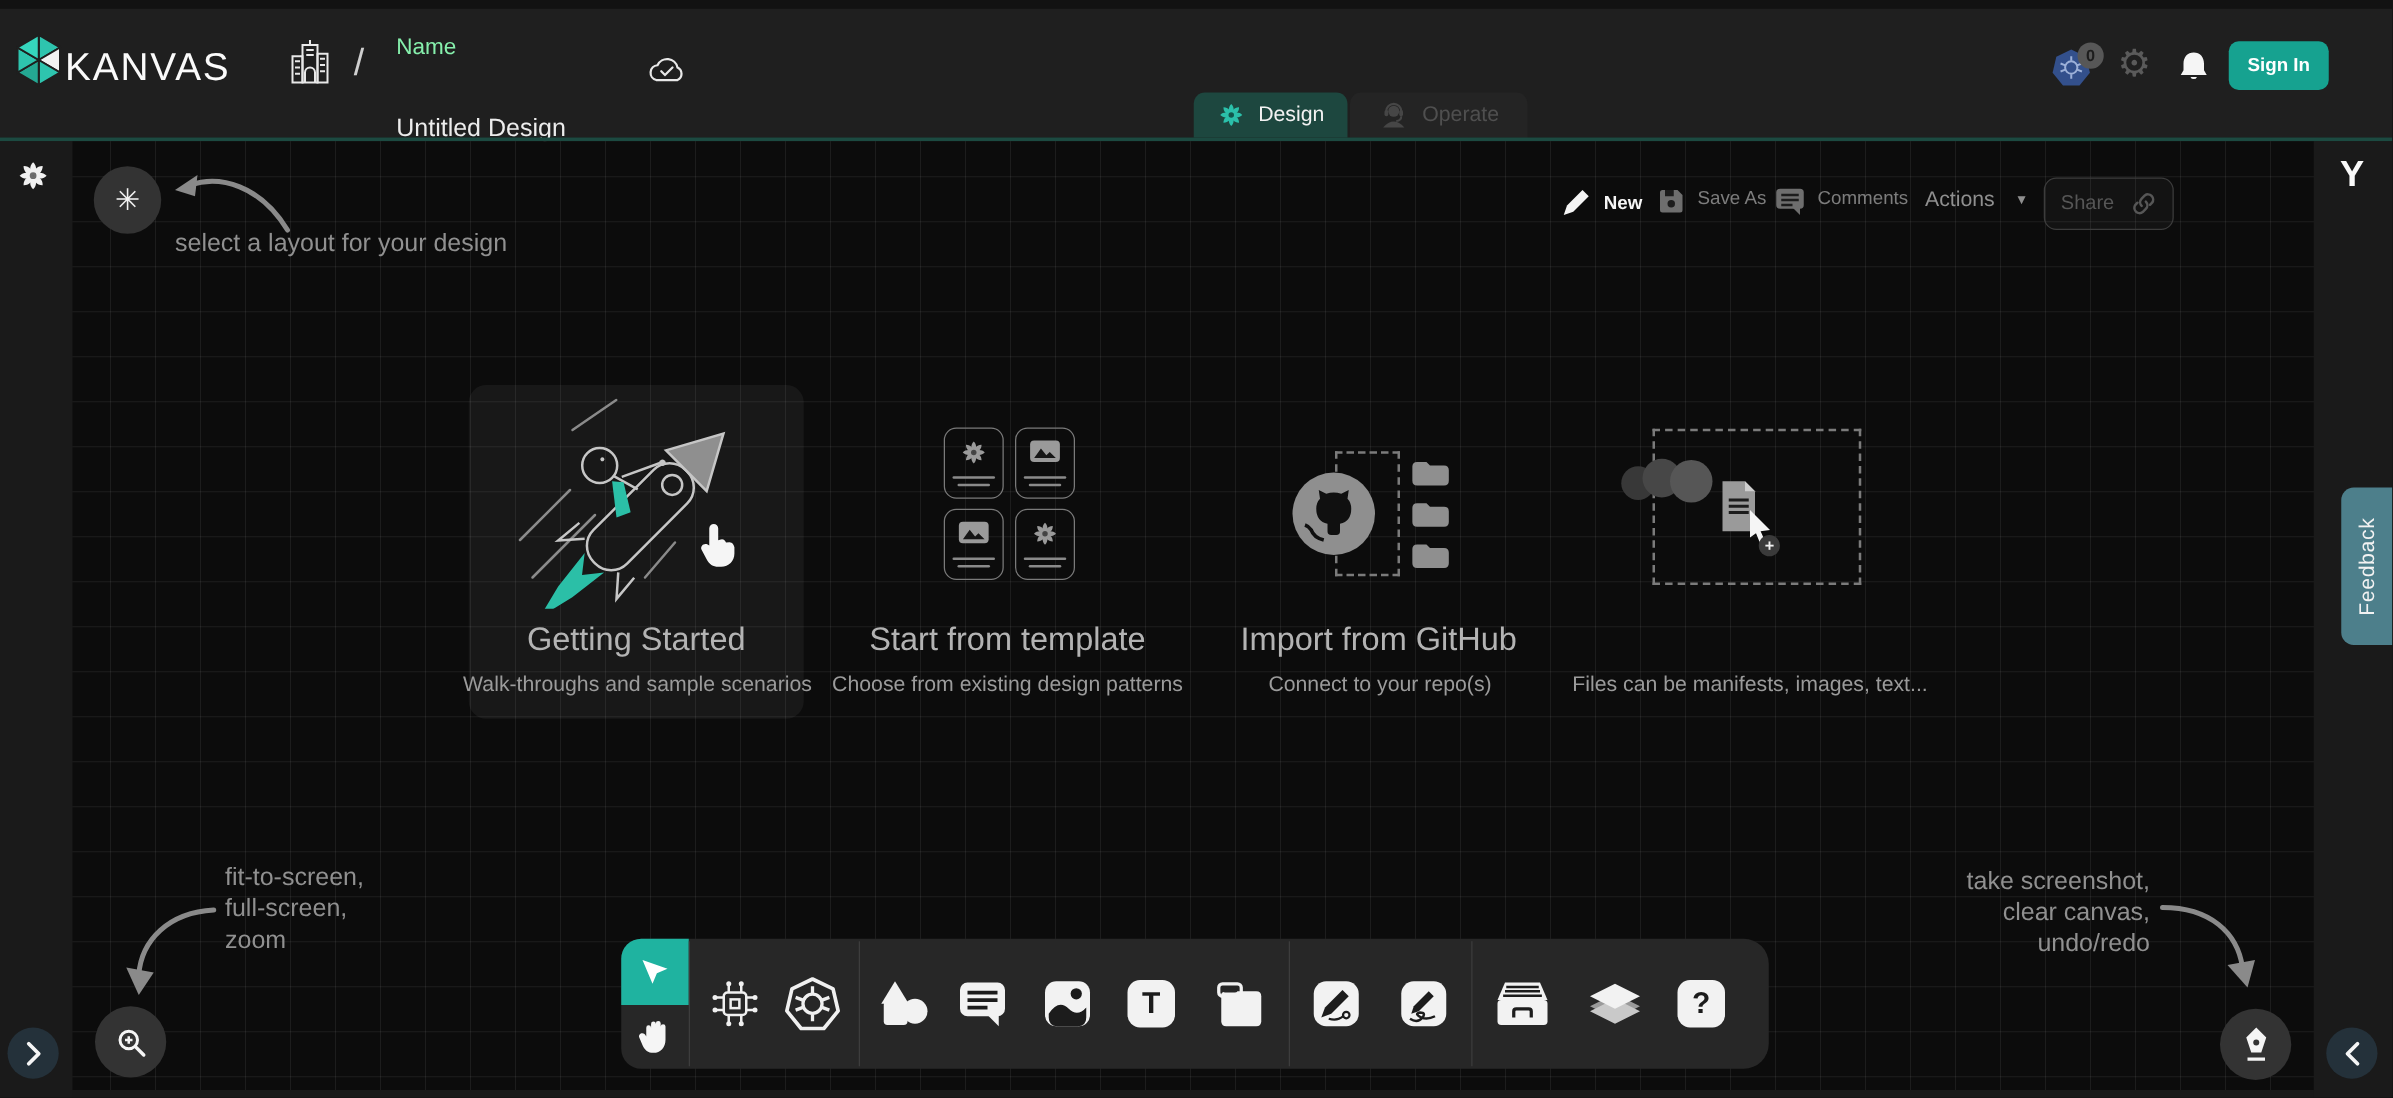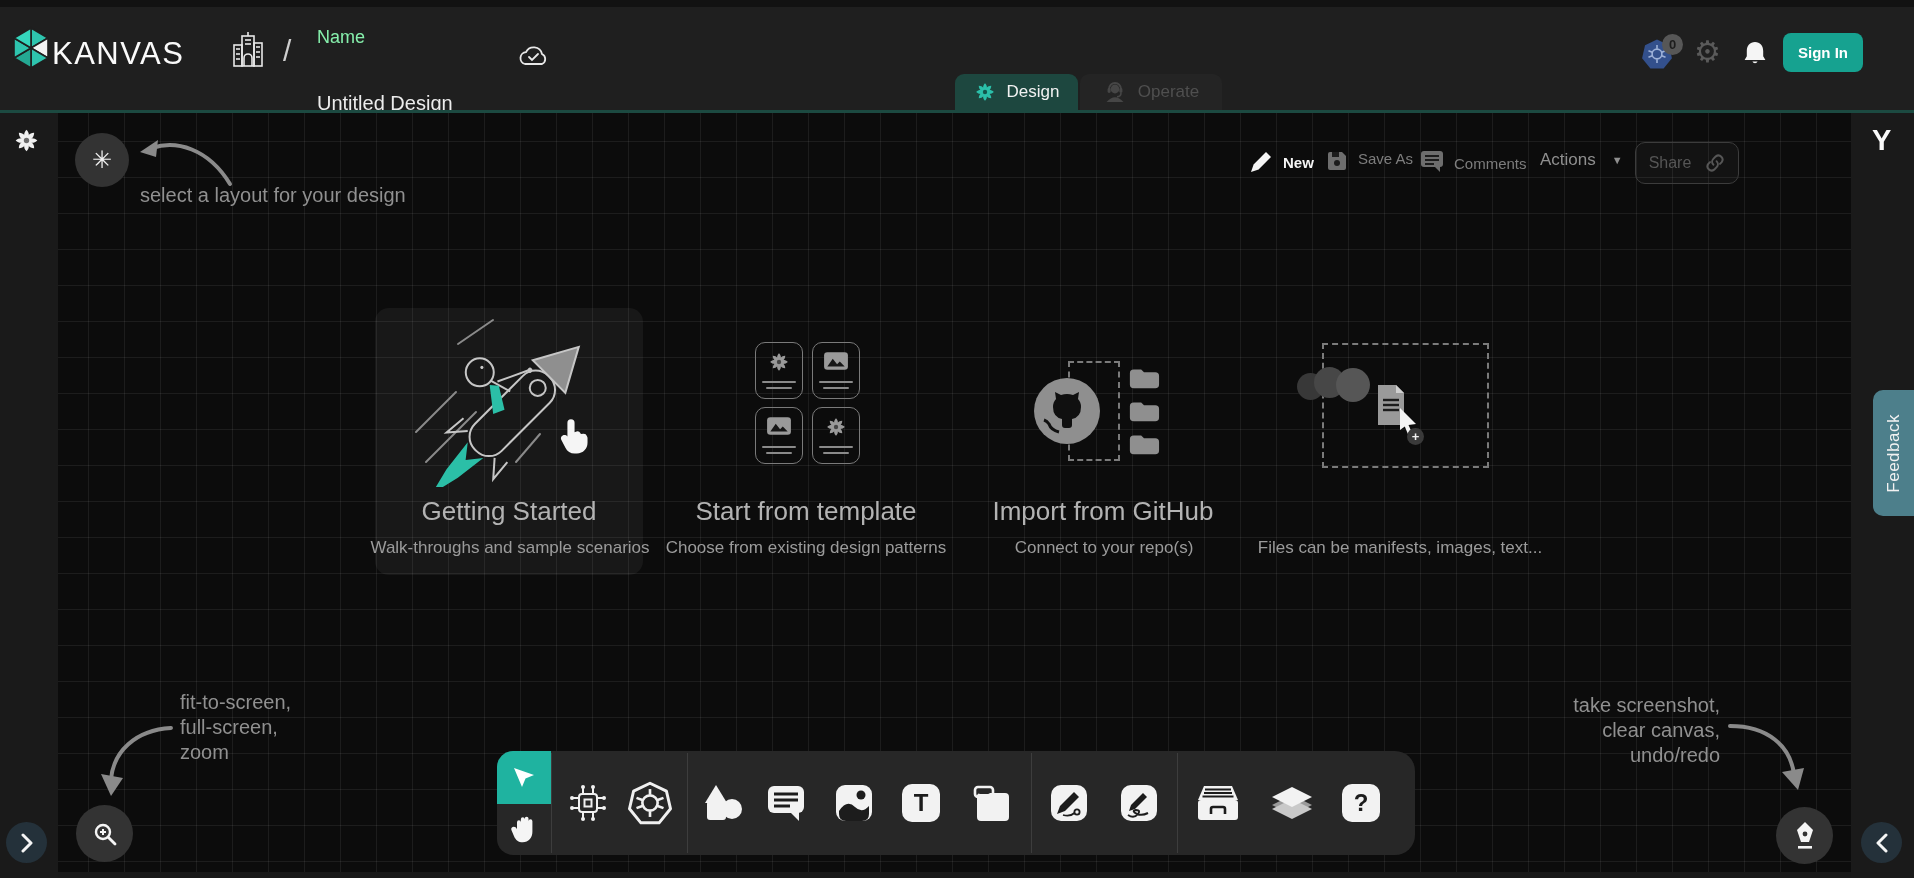--- a/index.html
+++ b/index.html
@@ -313,21 +313,21 @@
     <span class="ct-label" style="color:#f5f5f5;font-weight:bold">New</span>
   </div>
   <div class="abs" style="left:1326px;top:150px;display:flex;align-items:flex-start;gap:10px;cursor:pointer">
     <svg width="22" height="22" viewBox="0 0 22 22">
       <path d="M2 4 q0-2 2-2 h12 l4 4 v12 q0 2-2 2 H4 q-2 0-2-2 z" fill="#6e6e6e"></path>
       <circle cx="11" cy="13" r="3" fill="#1c1c1c"></circle>
       <rect x="6" y="2" width="7" height="5" fill="#1c1c1c"></rect>
     </svg>
     <span class="ct-label" style="color:#7d7d7d">Save As</span>
   </div>
-  <div class="abs" style="left:1420px;top:150px;display:flex;align-items:flex-end;gap:10px;cursor:pointer">
+  <div class="abs" style="left:1420px;top:150px;display:flex;align-items:flex-start;gap:10px;cursor:pointer">
     <svg width="24" height="22" viewBox="0 0 24 22">
       <rect x="1" y="1" width="22" height="16" rx="3" fill="#6e6e6e"></rect>
       <polygon points="14,16 20,22 20,16" fill="#6e6e6e"></polygon>
       <g stroke="#1c1c1c" stroke-width="2">
           <line x1="5" y1="6" x2="19" y2="6"></line>
           <line x1="5" y1="10" x2="19" y2="10"></line>
           <line x1="5" y1="14" x2="14" y2="14"></line>
         </g>
     </svg>
     <span class="ct-label" style="color:#7d7d7d">Comments</span>

